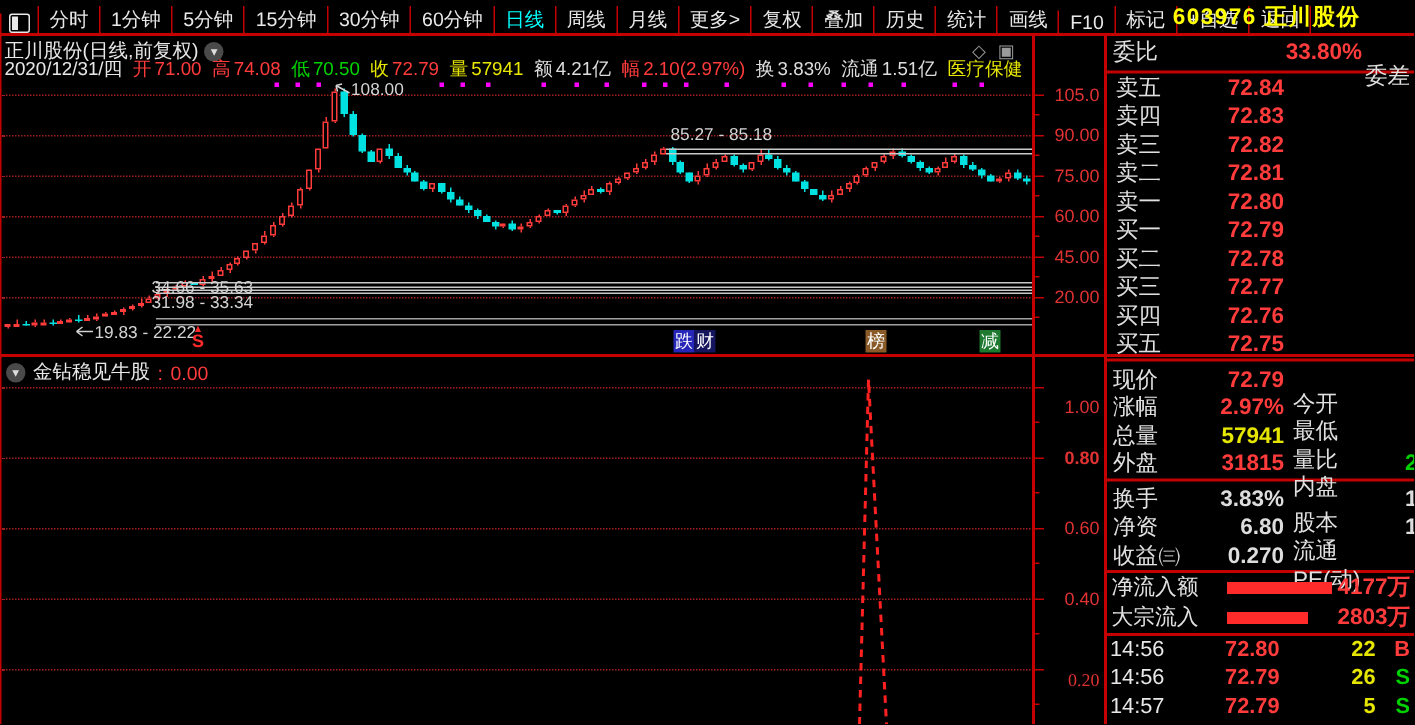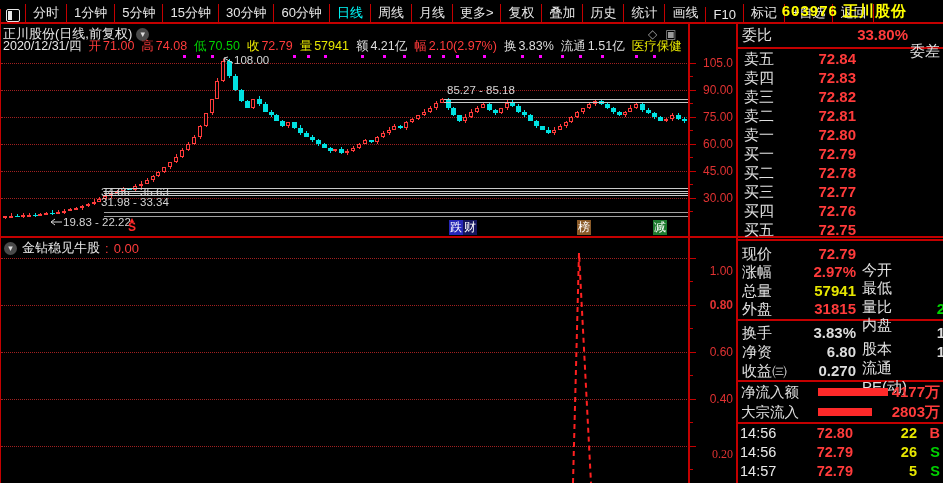--- a/index.html
+++ b/index.html
@@ -441,21 +441,21 @@
         <div class="tick" style="top: 80px; width: 3px;"></div>
         <div class="axlbl" style="top: 94px;">75.00</div>
         <div class="tick" style="top: 94px; width: 6px;"></div>
         <div class="tick" style="top: 107px; width: 3px;"></div>
         <div class="axlbl" style="top: 121px;">60.00</div>
         <div class="tick" style="top: 121px; width: 6px;"></div>
         <div class="tick" style="top: 134px; width: 3px;"></div>
         <div class="axlbl" style="top: 148px;">45.00</div>
         <div class="tick" style="top: 148px; width: 6px;"></div>
         <div class="tick" style="top: 161px; width: 3px;"></div>
-        <div class="axlbl" style="top: 175px;">30.00</div>
+        <div class="axlbl" style="top: 175px;">20.00</div>
         <div class="tick" style="top: 175px; width: 6px;"></div>
         <div class="tick" style="top: 188px; width: 3px;"></div>
       </div>
     <div id="axis-lower">
         <div class="axlbl" style="top: 248px;">1.00</div>
         <div class="tick" style="top: 235px; width: 6px;"></div>
         <div class="tick" style="top: 258px; width: 3px;"></div>
         <div class="axlbl" style="top: 282px; font-weight: bold;">0.80</div>
         <div class="tick" style="top: 282px; width: 6px;"></div>
         <div class="tick" style="top: 305px; width: 3px;"></div>

